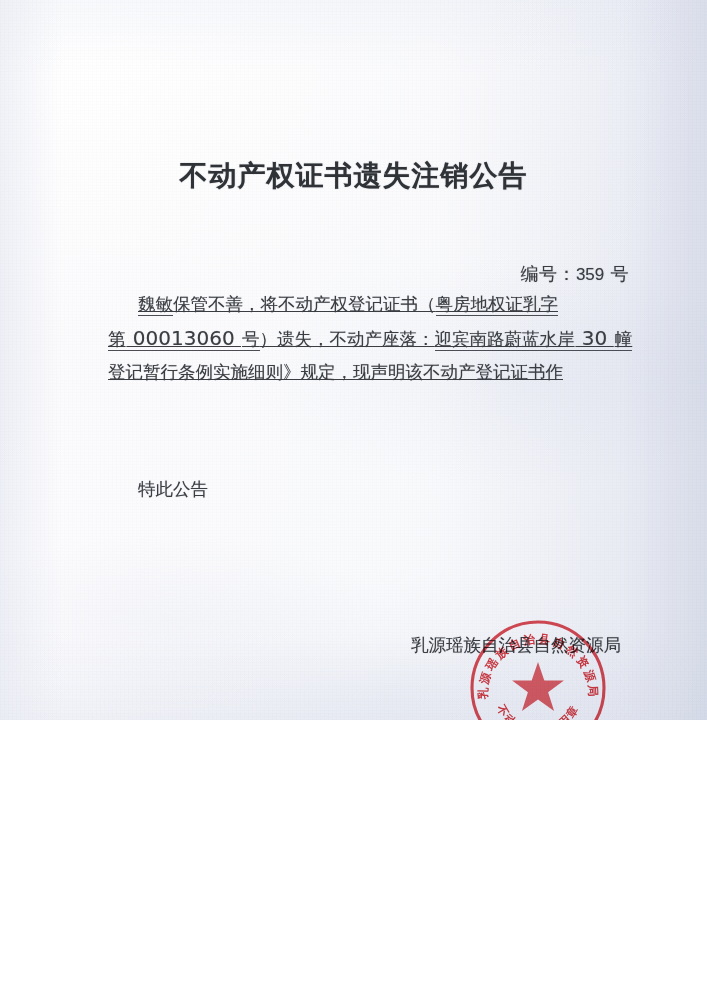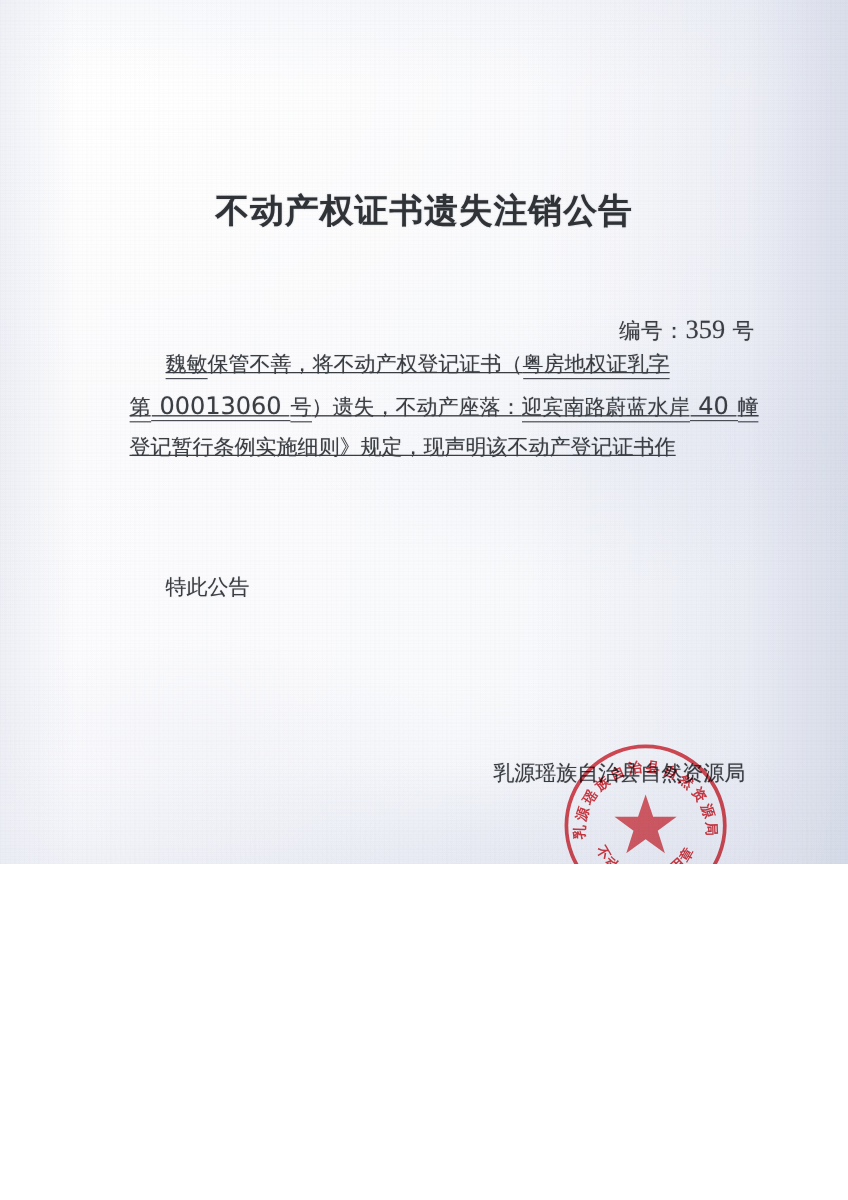--- a/index.html
+++ b/index.html
@@ -75,22 +75,22 @@
   #serial-line {
     position: absolute;
     top: 262px;
     right: 78px;
     font-size: 18px;
     letter-spacing: .5px;
     color: #3a3d42;
     text-shadow: 0 0 .9px rgba(80,84,92,.5);
   }
   #serial-line .num {
-    font-family: Liberation Serif, serif;
-    font-size: 22px;
+    font-family: Liberation Sans, sans-serif;
+    font-size: 17px;
     letter-spacing: 0;
   }
 
   #body-text {
     position: absolute;
     left: 108px;
     top: 288px;
     width: 512px;
     font-size: 17.5px;
     line-height: 33.5px;
@@ -188,21 +188,21 @@
 
   <div id="doc-title">不动产权证书遗失注销公告</div>
 
   <div id="serial-line">
     <span>编号：</span><span class="num">359</span>
     <span>号</span>
   </div>
 
   <div id="body-text">
       <p class="indent"><span class="u">魏敏</span><span>保管不善，将不动产权登记证书（</span><span class="u">粤房地权证乳字</span></p>
-      <p><span class="u">第</span><span class="u lat"> 00013060 </span><span class="u">号</span><span>）遗失，不动产座落：</span><span class="u">迎宾南路蔚蓝水岸</span><span class="u lat"> 40 </span><span class="u">幢</span></p>
+      <p><span class="u">第</span><span class="u lat"> 00013060 </span><span class="u">号</span><span>）遗失，不动产座落：</span><span class="u">迎宾南路蔚蓝水岸</span><span class="u lat"> 30 </span><span class="u">幢</span></p>
       <p><span>登记暂行条例实施细则》规定，现声明该不动产登记证书作</span></p>
     </div>
 
   <div id="closing">特此公告</div>
 
   <div id="signature-block">
     <div class="issuer">乳源瑶族自治县自然资源局</div>
   </div>
 
   <div id="seal">

